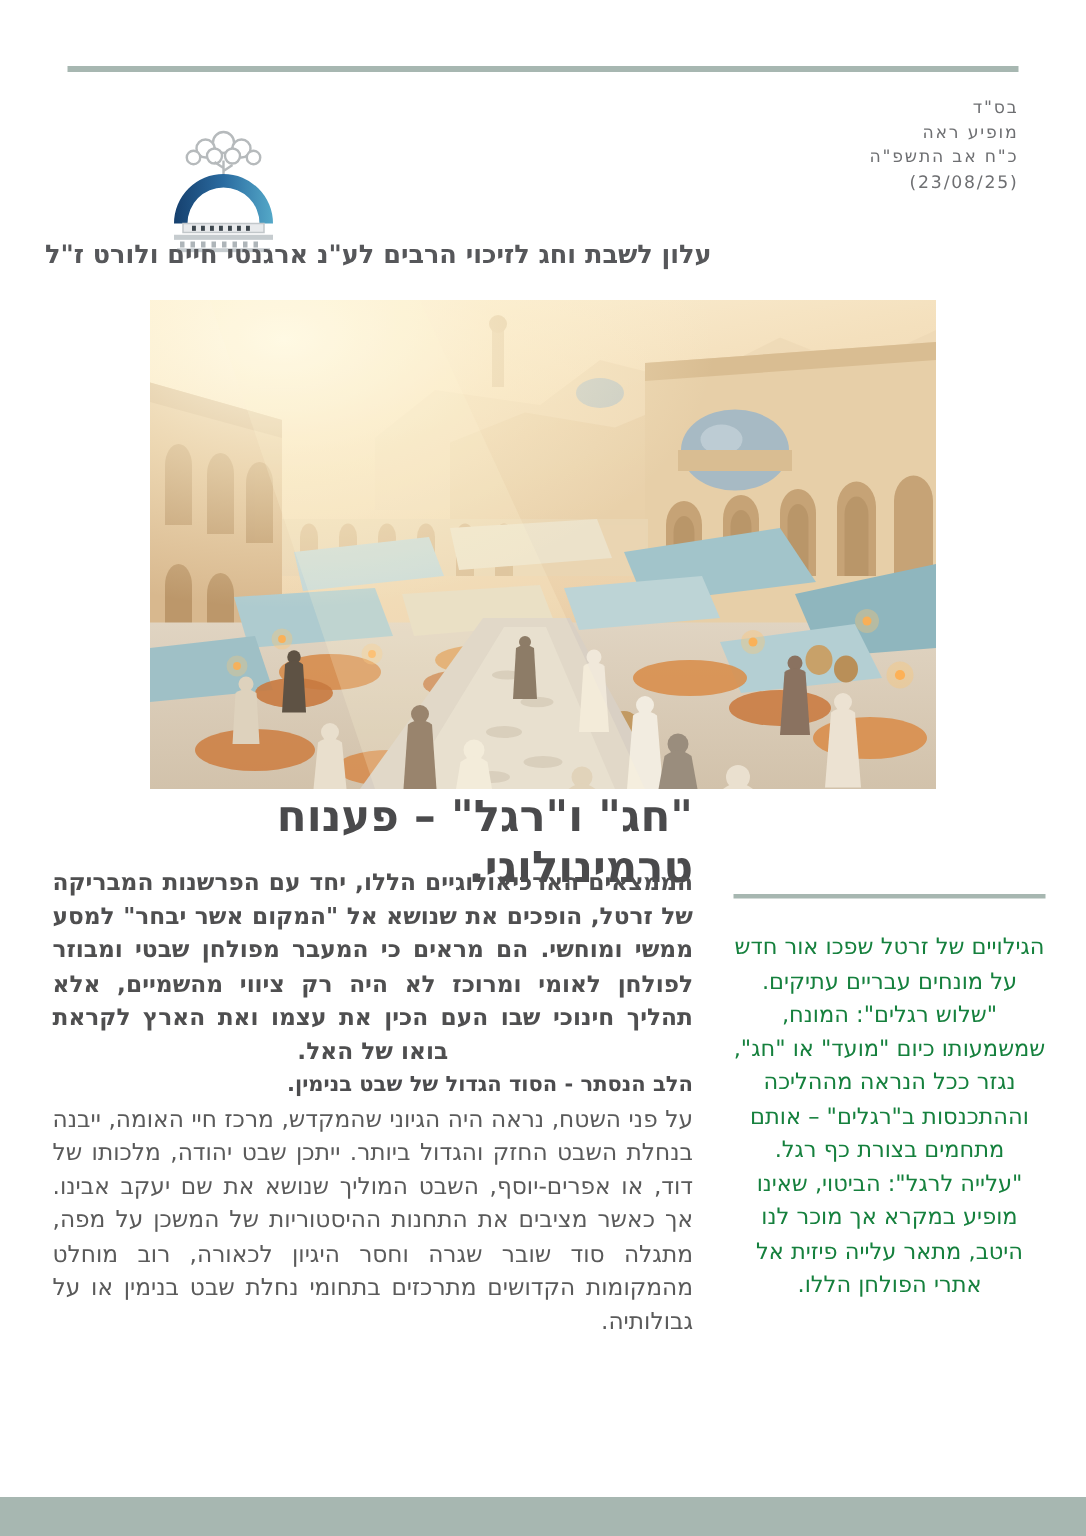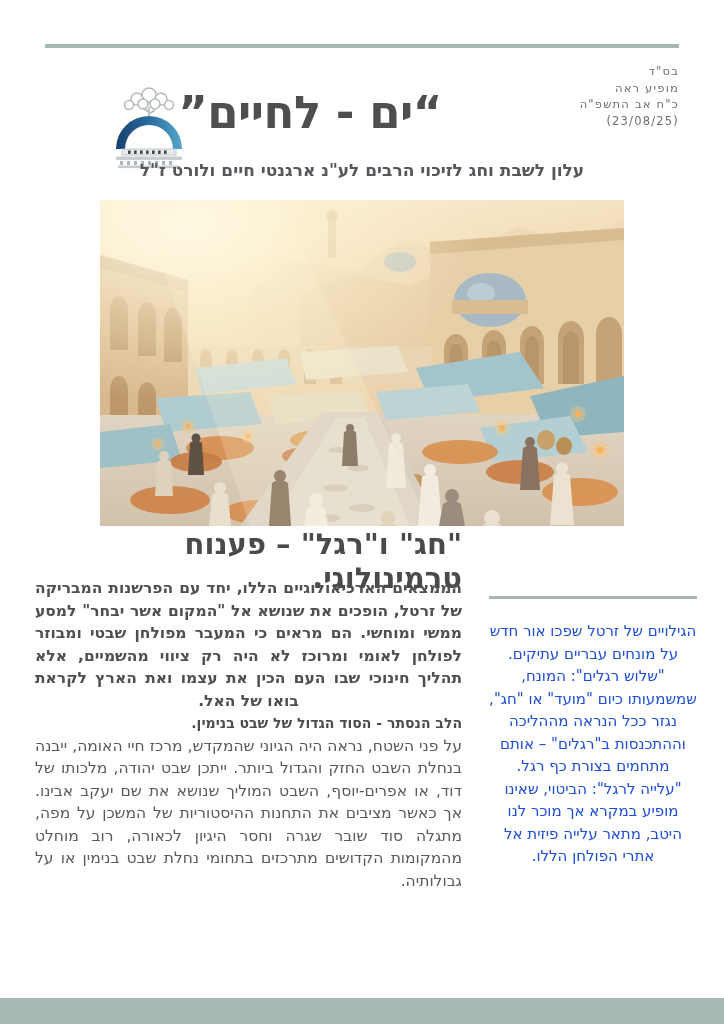--- a/index.html
+++ b/index.html
@@ -21,21 +21,21 @@
   .masthead-info div { white-space:nowrap; }
 
   .logo { position:absolute; top:85px; left:103px; width:92px; height:90px; }
 
   .title {
     position:absolute; top:86px; left:160px; width:300px; text-align:center;
     font-size:45px; font-weight:800; color:#4d4e50; letter-spacing:-0.5px;
   }
 
   .subtitle {
-    position:absolute; top:160px; left:30px; right:30px; text-align:center;
+    position:absolute; top:160px; left:30px; right:30px; text-align:left;
     font-size:17px; font-weight:700; color:#56575a;
   }
 
   .photo {
     position:absolute; top:200px; left:100px; width:524px; height:326px;
     overflow:hidden; background:#f2e2c6;
   }
   .photo svg { display:block; width:100%; height:100%; }
 
   .headline {
@@ -48,21 +48,21 @@
     font-size:15.5px; line-height:22.5px; color:#5a5a5a;
   }
   .main-col p { margin:0; }
   .lead   { font-weight:700; color:#4f4f50; text-align:justify; text-align-last:center; margin-bottom:15px; }
   .section-heading { font-size:14px; font-weight:700; color:#4c4c4e; text-align:right; margin-bottom:1px; }
   .section-body { text-align:justify; text-align-last:right; }
   .closing { font-weight:700; color:#4f4f50; text-align:justify; text-align-last:center; margin-top:38px; }
 
   .sidebar {
     position:absolute; top:596px; left:489px; width:208px;
-    text-align:center; font-size:15px; line-height:22.5px; color:#1d4ed8; font-weight:500;
+    text-align:center; font-size:15px; line-height:22.5px; color:#15803d; font-weight:500;
   }
   .sidebar-rule { height:3px; background:var(--accent); margin-bottom:21px; }
   .sidebar p { margin:0; }
 </style>
 </head>
 <body>
 
 <div class="page">
 
   <div class="top-rule"></div>
@@ -115,21 +115,20 @@
           <rect x="38" y="76" width="3" height="4"></rect>
         <rect x="45" y="76" width="3" height="4"></rect>
           <rect x="52" y="76" width="3" height="4"></rect>
         <rect x="59" y="76" width="3" height="4"></rect>
           <rect x="66" y="76" width="3" height="4"></rect>
       </g>
       <rect x="15" y="80.5" width="62" height="2.6" fill="#c6cccf"></rect>
     </svg>
   </div>
 
-  <div class="title">“ים - לחיים”</div>
 
   <div class="subtitle">עלון לשבת וחג לזיכוי הרבים לע"נ ארגנטי חיים ולורט ז"ל</div>
 
   <div class="photo">
     <svg viewBox="0 0 524 326" preserveAspectRatio="none">
       <defs>
         <linearGradient id="sky" x1="0" y1="0" x2="0.35" y2="1">
           <stop offset="0" stop-color="#fdf3da"></stop>
           <stop offset="0.35" stop-color="#f4e0bd"></stop>
           <stop offset="0.7" stop-color="#ecd2ac"></stop>

